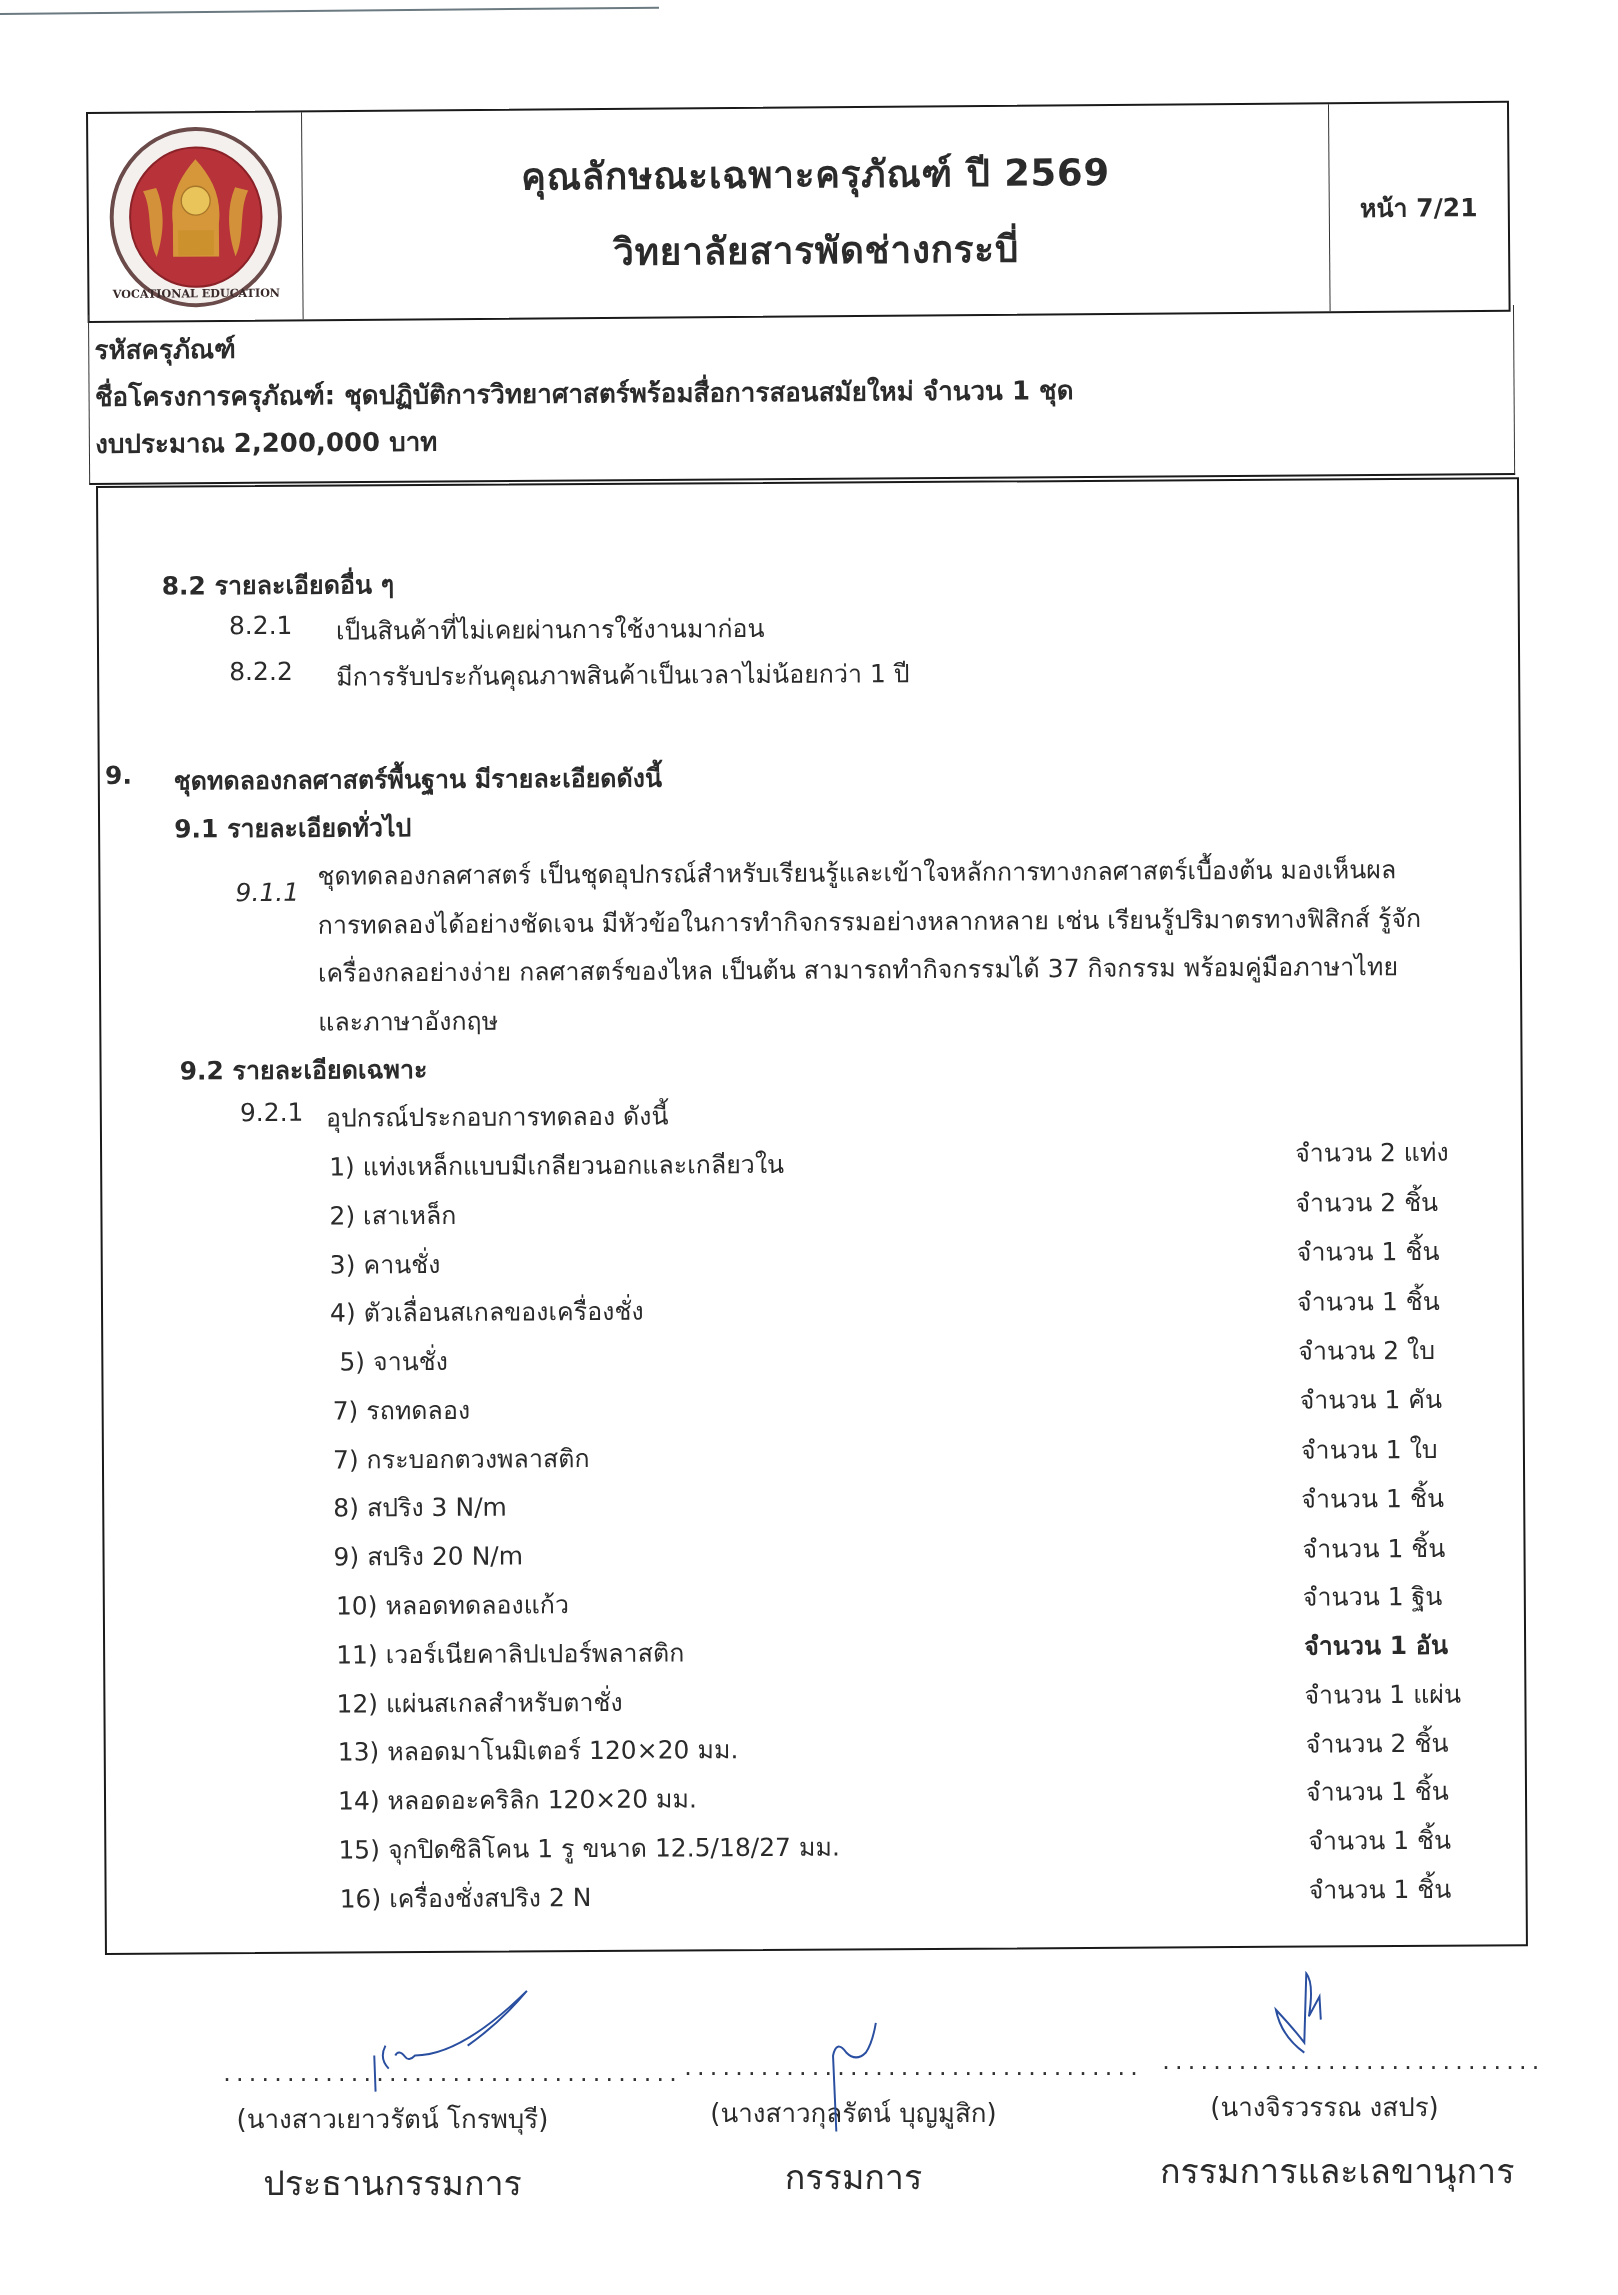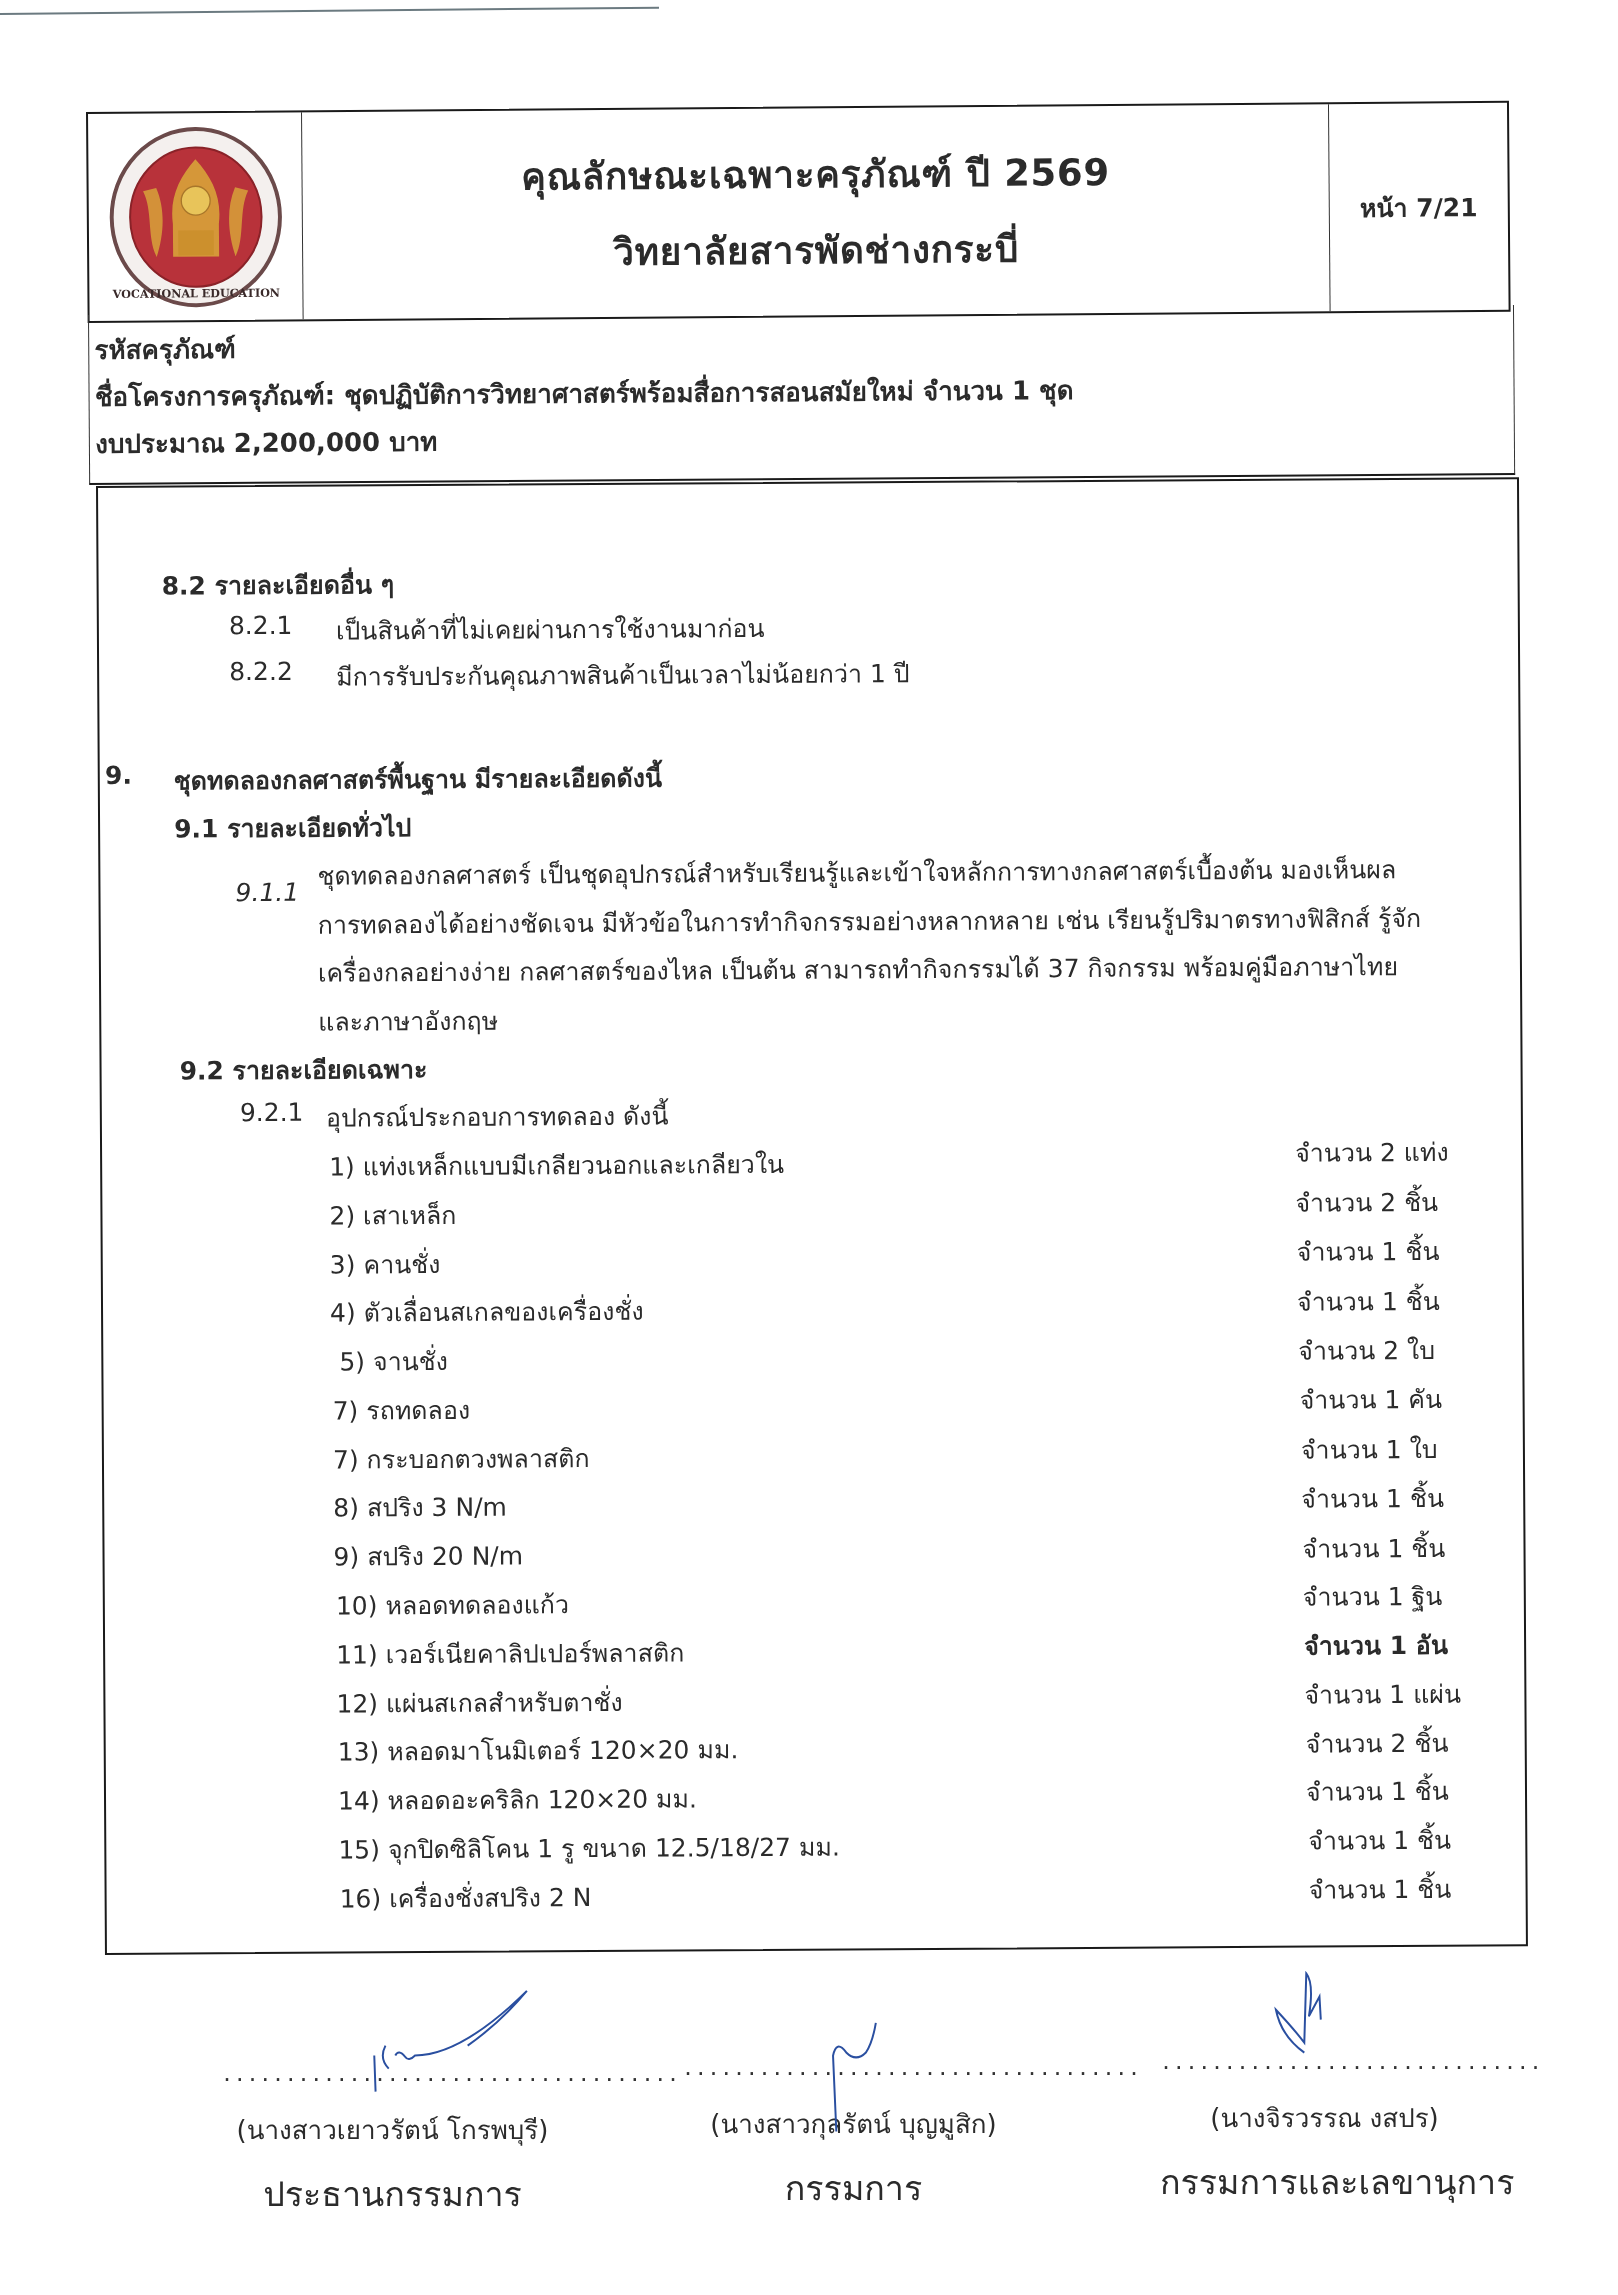--- a/index.html
+++ b/index.html
@@ -26,21 +26,21 @@
   .body-frame { position: absolute; left: 96px; top: 486px; width: 1423px; height: 1469px;
     border: 2px solid #1a1a1a; transform: rotate(-0.35deg); transform-origin: 0 0; }
 
   .t { position: absolute; font-size: 25px; color: #2b2b2b; white-space: nowrap; }
   .b { font-weight: bold; }
   .qty { position: absolute; font-size: 25px; color: #2b2b2b; white-space: nowrap; }
 
   
   .sig-block { position: absolute; text-align: center; }
   .sig-dots { font-size: 20px; letter-spacing: 0.7px; color: #333; font-family: "DejaVu Sans Mono", monospace; }
-  .sig-name { font-size: 26px; color: #2b2b2b; margin-top: 23px; white-space: nowrap; }
+  .sig-name { font-size: 26px; color: #2b2b2b; margin-top: 12px; white-space: nowrap; }
   .sig-role { font-size: 34px; color: #2b2b2b; margin-top: 17px; white-space: nowrap; }
   .sig-stroke { position: absolute; }
 </style>
 </head>
 <body>
 
 <div class="scan-edge"></div>
 
 <div class="header-frame">
   <div class="logo-cell">

